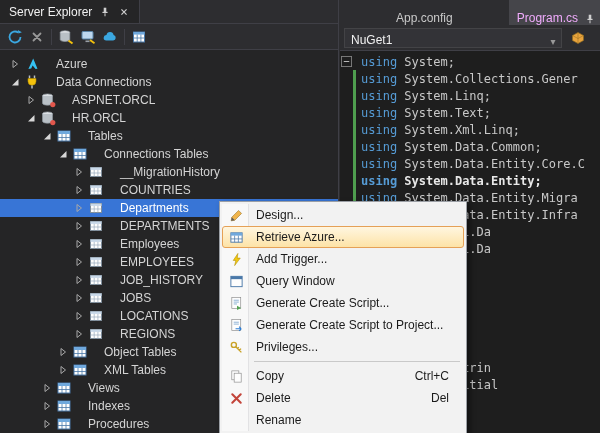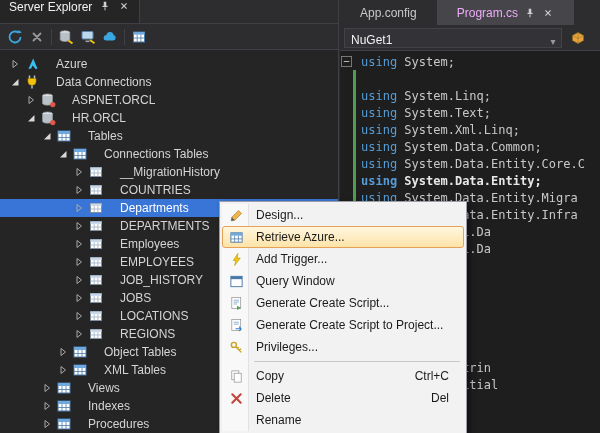--- a/index.html
+++ b/index.html
@@ -7,21 +7,21 @@
   body { font-family:"Liberation Sans",sans-serif; }
 
   .app { position:relative; width:600px; height:433px; background:#2d2d30; overflow:hidden;
          font-size:12px; color:#d4d4d4; }
 
   
   .left { position:absolute; left:0; top:0; width:339px; height:100%;
           background:#252526; border-right:1px solid #3f3f46; }
   .se-titlebar { height:24px; background:#2d2d30; border-bottom:1px solid #3f3f46;
                  display:flex; align-items:stretch; }
-  .se-tab { display:flex; align-items:flex-start; gap:7px; padding:0 9px;
+  .se-tab { display:flex; align-items:center; gap:7px; padding:0 9px;
             background:#252526; border-right:1px solid #3f3f46; color:#f1f1f1; }
   .ti svg { width:12px; height:12px; display:block; }
   .se-toolbar { height:26px; display:flex; align-items:center; padding:0 4px;
                 background:#2d2d30; border-bottom:1px solid #3f3f46; }
   .tb-btn { width:22px; height:20px; display:flex; align-items:center; justify-content:center; }
   .tb-btn svg { width:16px; height:16px; display:block; }
   .tb-sep { width:1px; height:16px; background:#3f3f46; margin:0 3px; }
 
   .tree { padding-top:5px; }
   .trow { height:18px; display:flex; align-items:center; white-space:nowrap; cursor:default; }
@@ -31,21 +31,21 @@
   .twisty { width:14px; height:14px; flex:none; }
   .twisty svg { width:14px; height:14px; display:block; }
   .ticon { width:16px; height:16px; margin:0 4px 0 2px; flex:none; }
   .ticon svg { width:16px; height:16px; display:block; }
   .tlabel { color:#d4d4d4;margin-left:12px; }
 
   
   .right { position:absolute; left:340px; top:0; width:260px; height:100%;
            background:var(--c-edbg,#1e1e1e); display:flex; flex-direction:column; }
   .tabbar { height:25px; background:#2d2d30; display:flex; align-items:stretch; flex:none; }
-  .tab { display:flex; align-items:center; gap:6px; padding:0 20px; color:#c8c8c8; }
+  .tab { display:flex; align-items:flex-end; gap:6px; padding:0 8px; color:#c8c8c8;margin-left:48px; }
   .tab.active { background:#45454a; color:#f0abfc; }
   .tab-ic svg { width:12px; height:12px; display:block; }
   .navbar { height:26px; background:#2d2d30; border-bottom:1px solid #3f3f46;
             display:flex; align-items:center; gap:8px; padding:0 4px; flex:none; }
   .combo { width:218px; height:20px; background:#333337; border:1px solid #434346;
            display:flex; align-items:flex-end; color:#f1f1f1; flex:none; }
   .combo-val { flex:1; padding:0 6px; overflow:hidden; }
   .combo-arrow { width:16px; text-align:center; color:#999; font-size:10px; }
   .nav-symbol svg { width:16px; height:16px; display:block; }
 
@@ -508,21 +508,21 @@
             <path d="M8 2.5l5.5 3v5L8 13.5l-5.5-3v-5z" fill="#E8A33D" stroke="#8F6A1F" stroke-width=".7"></path>
             <path d="M8 2.5v11M2.5 5.5L8 8.5l5.5-3" fill="none" stroke="#8F6A1F" stroke-width=".5"></path>
           </svg>
         </span>
     </div>
     <div class="code">
         <div class="ln"><span class="fold"><svg viewBox="0 0 12 12">
               <rect x=".5" y=".5" width="11" height="11" fill="#1E1E1E" stroke="#808080"></rect>
               <path d="M3 6h6" stroke="#C8C8C8"></path>
             </svg></span><span class="chg"></span><span class="ctext"><span class="kw">using</span> System;</span></div>
-        <div class="ln"><span class="fold"></span><span class="chg on"></span></div>
+        <div class="ln"><span class="fold"></span><span class="chg on"></span><span class="ctext"><span class="kw">using</span> System.Collections.Gener</span></div>
         <div class="ln"><span class="fold"></span><span class="chg on"></span><span class="ctext"><span class="kw">using</span> System.Linq;</span></div>
         <div class="ln"><span class="fold"></span><span class="chg on"></span><span class="ctext"><span class="kw">using</span> System.Text;</span></div>
         <div class="ln"><span class="fold"></span><span class="chg on"></span><span class="ctext"><span class="kw">using</span> System.Xml.Linq;</span></div>
         <div class="ln"><span class="fold"></span><span class="chg on"></span><span class="ctext"><span class="kw">using</span> System.Data.Common;</span></div>
         <div class="ln"><span class="fold"></span><span class="chg on"></span><span class="ctext"><span class="kw">using</span> System.Data.Entity.Core.C</span></div>
         <div class="ln"><span class="fold"></span><span class="chg on"></span><span class="ctext b"><span class="kw">using</span> System.Data.Entity;</span></div>
         <div class="ln"><span class="fold"></span><span class="chg on"></span><span class="ctext"><span class="kw">using</span> System.Data.Entity.Migra</span></div>
         <div class="ln"><span class="fold"></span><span class="chg on"></span><span class="ctext"><span class="kw">using</span> System.Data.Entity.Infra</span></div>
         <div class="ln"><span class="fold"></span><span class="chg on"></span><span class="ctext">          Model.Da</span></div>
         <div class="ln"><span class="fold"></span><span class="chg on"></span><span class="ctext">          Model.Da</span></div>

